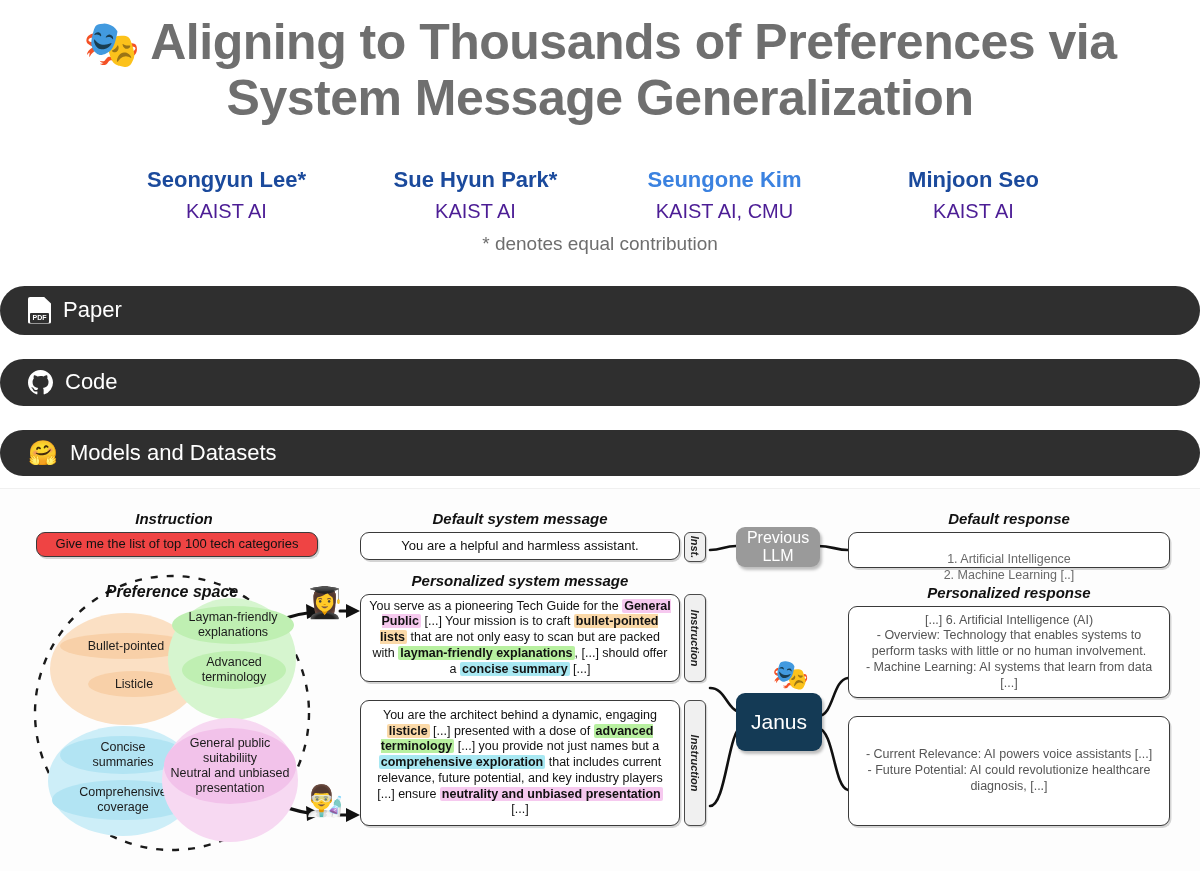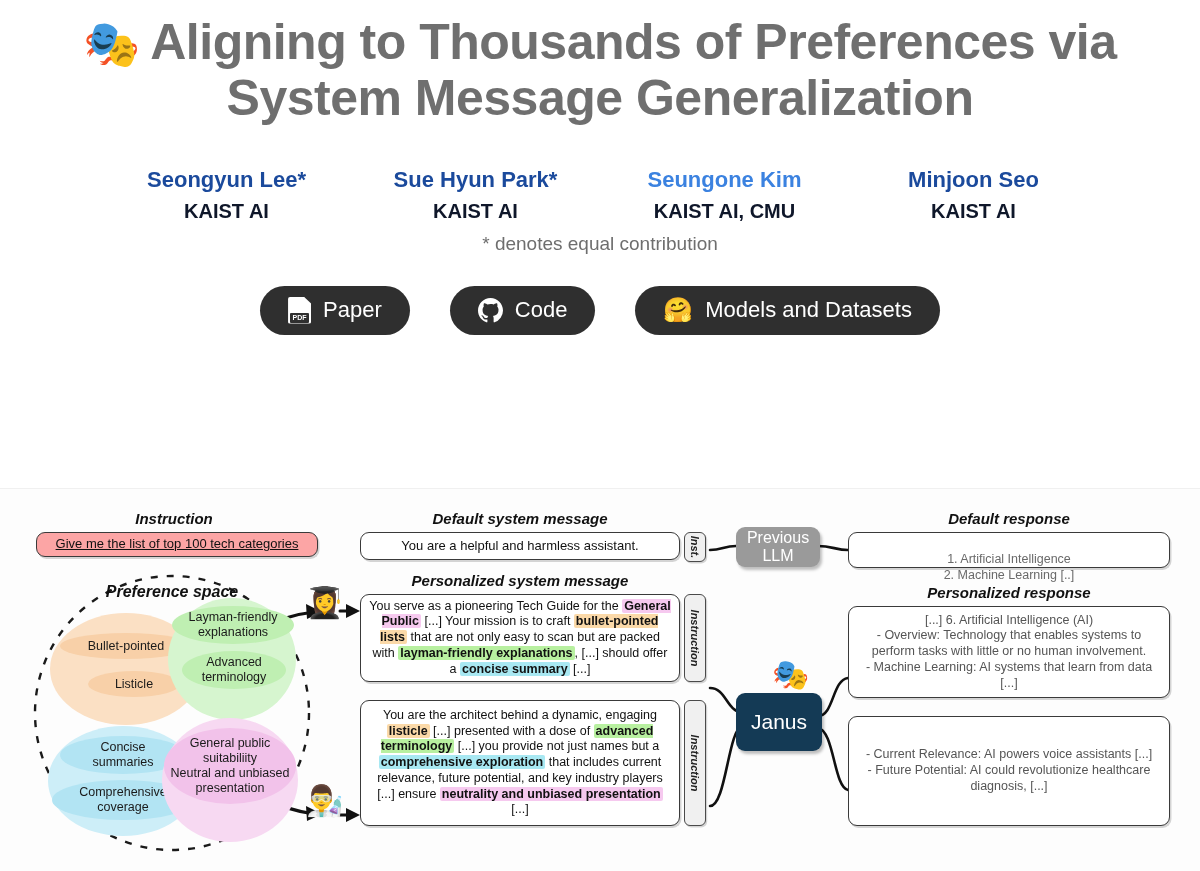--- a/index.html
+++ b/index.html
@@ -21,24 +21,24 @@
   .title-line1 { display:flex; align-items:center; justify-content:center; gap:10px; }
   .mask-emoji { font-size: 46px; line-height: 1; display:inline-block; transform: translateY(2px); }
 
   .authors {
     display: flex; justify-content: center; align-items: flex-start;
     gap: 11px; margin-top: 40px;
   }
   .author { width: 238px; text-align: center; }
   .author-name { font-size: 22px; font-weight: bold; color: #1b4a9c; line-height: 1.25; }
   .author-name.alt { color: #3b82e0; }
-  .author-aff { font-size: 20px; color: #0f172a; margin-top: 6px; font-weight: 700; }
+  .author-aff { font-size: 20px; color: #4c1d95; margin-top: 6px; font-weight: 400; }
   .equal-note { text-align:center; font-size: 19px; color:#6e6e6e; margin-top: 10px; font-weight:300;}
 
-  .btn-row { display:flex; justify-content:center; gap: 40px; margin-top: 31px; }
+  .btn-row { display:flex; justify-content:center; gap: 24px; margin-top: 31px; flex-direction: column; }
   .btn {
     display:flex; align-items:center; gap: 12px;
     background:#2f2f2f; color:#fff; border-radius: 30px;
     padding: 11px 28px; font-size: 22px; cursor:pointer;
     border: none; font-family: "Liberation Sans", sans-serif;
   }
   .btn .lbl { line-height:1; }
   .pdf-ico { width: 23px; height: 27px; position:relative; display:inline-block; }
   .pdf-ico .sheet {
     position:absolute; inset:0; background:#fff; border-radius:2px;
@@ -60,21 +60,21 @@
   .col-head {
     font-size: 15px; font-weight: bold; font-style: italic; color:#111;
     text-align:center; white-space:nowrap;
   }
   .rbox {
     background:#fff; border:1.4px solid #3a3a3a; border-radius:9px;
     box-shadow: 1.5px 2px 0 rgba(0,0,0,0.16);
     display:flex; align-items:center; justify-content:center;
     text-align:center; color:#111;
   }
-  .rbox.light { background:#fca5a5;text-decoration:underline; }
+  .rbox.light { background:#ef4444; }
   .rbox .inner { padding: 4px 8px; line-height: 1.26; }
 
   .vtab {
     background:#f0f0f0; border:1.3px solid #4a4a4a; border-radius:6px;
     box-shadow: 1.2px 1.6px 0 rgba(0,0,0,0.16);
     display:flex; align-items:center; justify-content:center;
   }
   .vtab span {
     transform: rotate(90deg); white-space:nowrap;
     font-size: 11px; font-style:italic; font-weight:600; color:#222;

